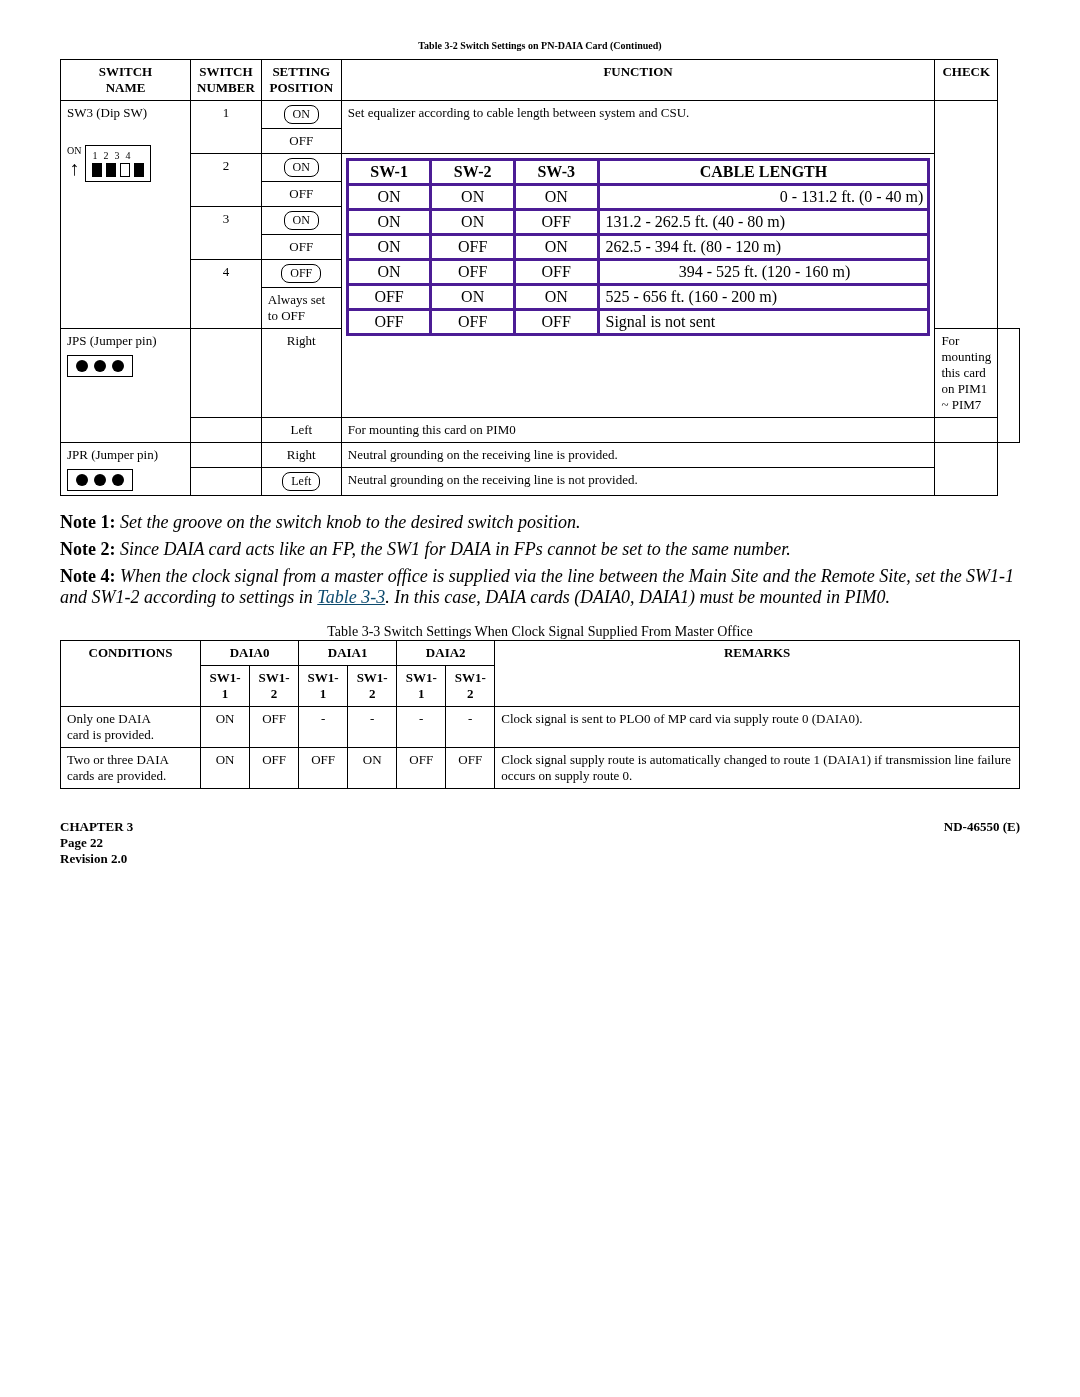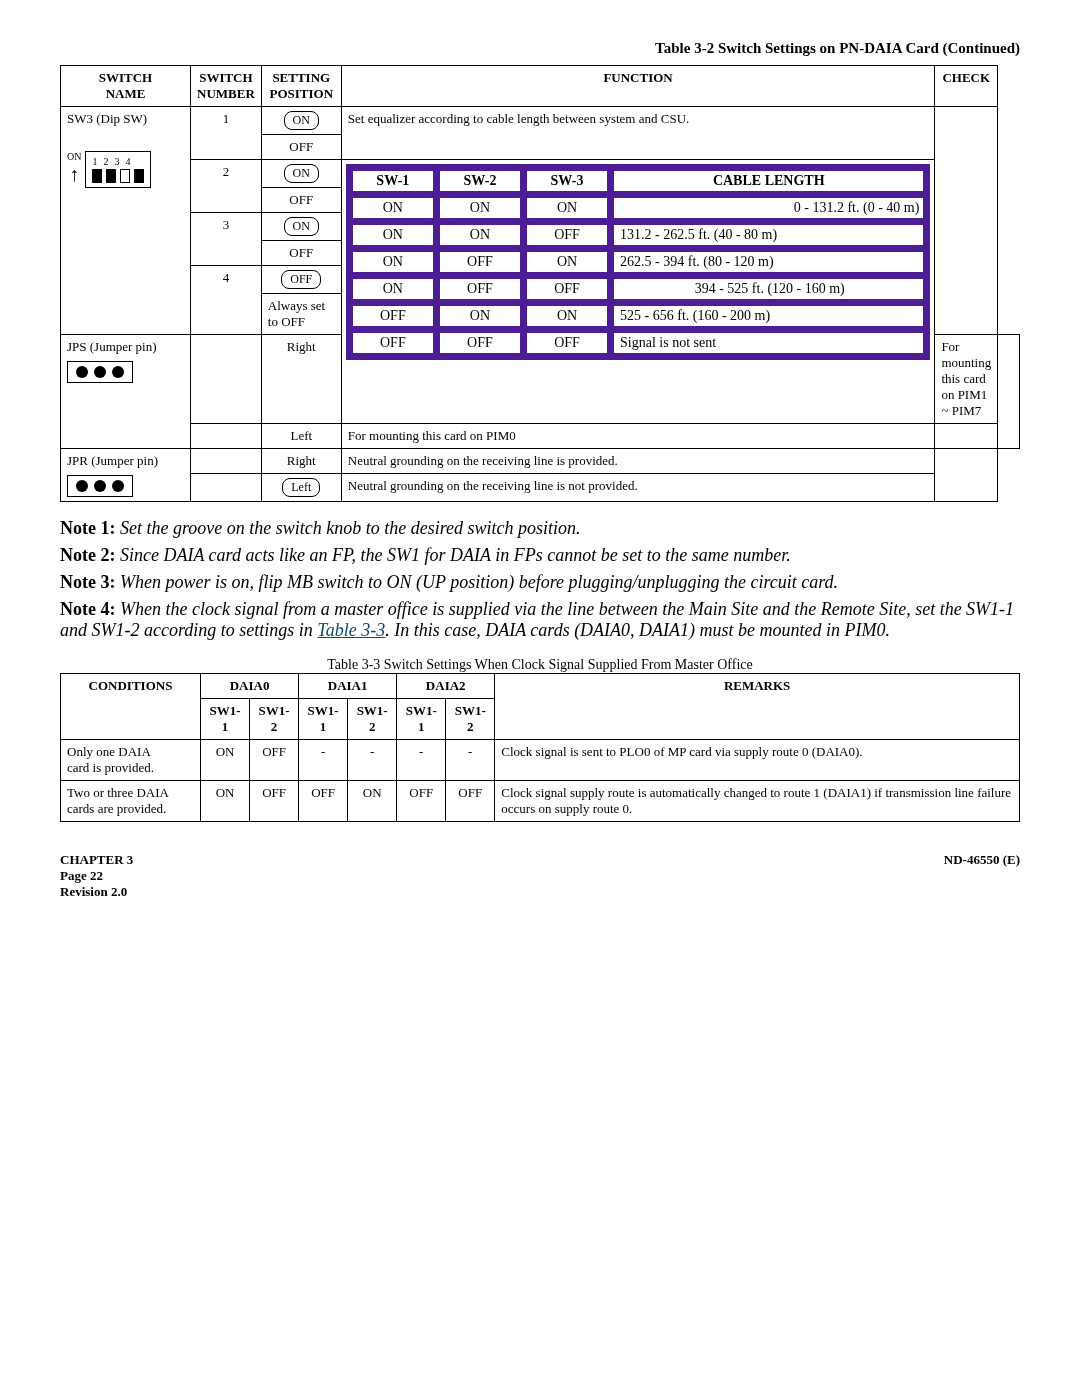--- a/index.html
+++ b/index.html
@@ -6,22 +6,22 @@
     body {
       background: #fff;
       font-family: 'Times New Roman', Times, serif;
       font-size: 13px;
       color: #000;
       width: 1080px;
       min-height: 1397px;
       padding: 40px 60px;
     }
     h2.table-title {
-      text-align: right;
-      font-size: 15px;
+      text-align: center;
+      font-size: 10px;
       font-weight: bold;
       margin-bottom: 8px;
     }
     table {
       width: 100%;
       border-collapse: collapse;
       margin-bottom: 16px;
     }
     table td, table th {
       border: 1px solid #000;
@@ -69,23 +69,23 @@
       font-size: 13px;
     }
     .footer-left { font-weight: bold; }
     .footer-right { font-weight: bold; }
     .inner-table {
       width: 100%;
       border-collapse: collapse;
       margin: 0;
     }
     .inner-table td, .inner-table th {
-      border: 7px solid #4c1d95;
+      border: 3px solid #4c1d95;
       padding: 2px 4px;
-      font-size: 14px;
+      font-size: 16px;
       text-align: center;
     }
     .link-style { color: #0c4a6e; text-decoration: underline; }
     .table3-3-title {
       text-align: center;
       font-size: 14px;
       font-weight: normal;
       margin-bottom: 0;
       margin-top: 16px;
     }
@@ -259,24 +259,20 @@
 <div class="note-section">
   <div class="note-line">
     <span class="note-label">Note 1:</span>
     <span class="italic">  Set the groove on the switch knob to the desired switch position.</span>
   </div>
   <div class="note-line">
     <span class="note-label">Note 2:</span>
     <span class="italic">  Since DAIA card acts like an FP, the SW1 for DAIA in FPs cannot be set to the same number.</span>
   </div>
   <div class="note-line">
-    <span class="note-label">Note 3:</span>
-    <span class="italic">  When power is on, flip MB switch to ON (UP position) before plugging/unplugging the circuit card.</span>
-  </div>
-  <div class="note-line">
     <span class="note-label">Note 4:</span>
     <span class="italic">  When the clock signal from a master office is supplied via the line between the Main Site and the Remote Site, set the SW1-1 and SW1-2 according to settings in </span><span class="link-style italic">Table 3-3</span><span class="italic">. In this case, DAIA cards (DAIA0, DAIA1) must be mounted in PIM0.</span>
   </div>
 </div>
 
 <h2 class="table3-3-title">Table 3-3  Switch Settings When Clock Signal Supplied From Master Office</h2>
 
 <table>
   <thead>
     <tr>

